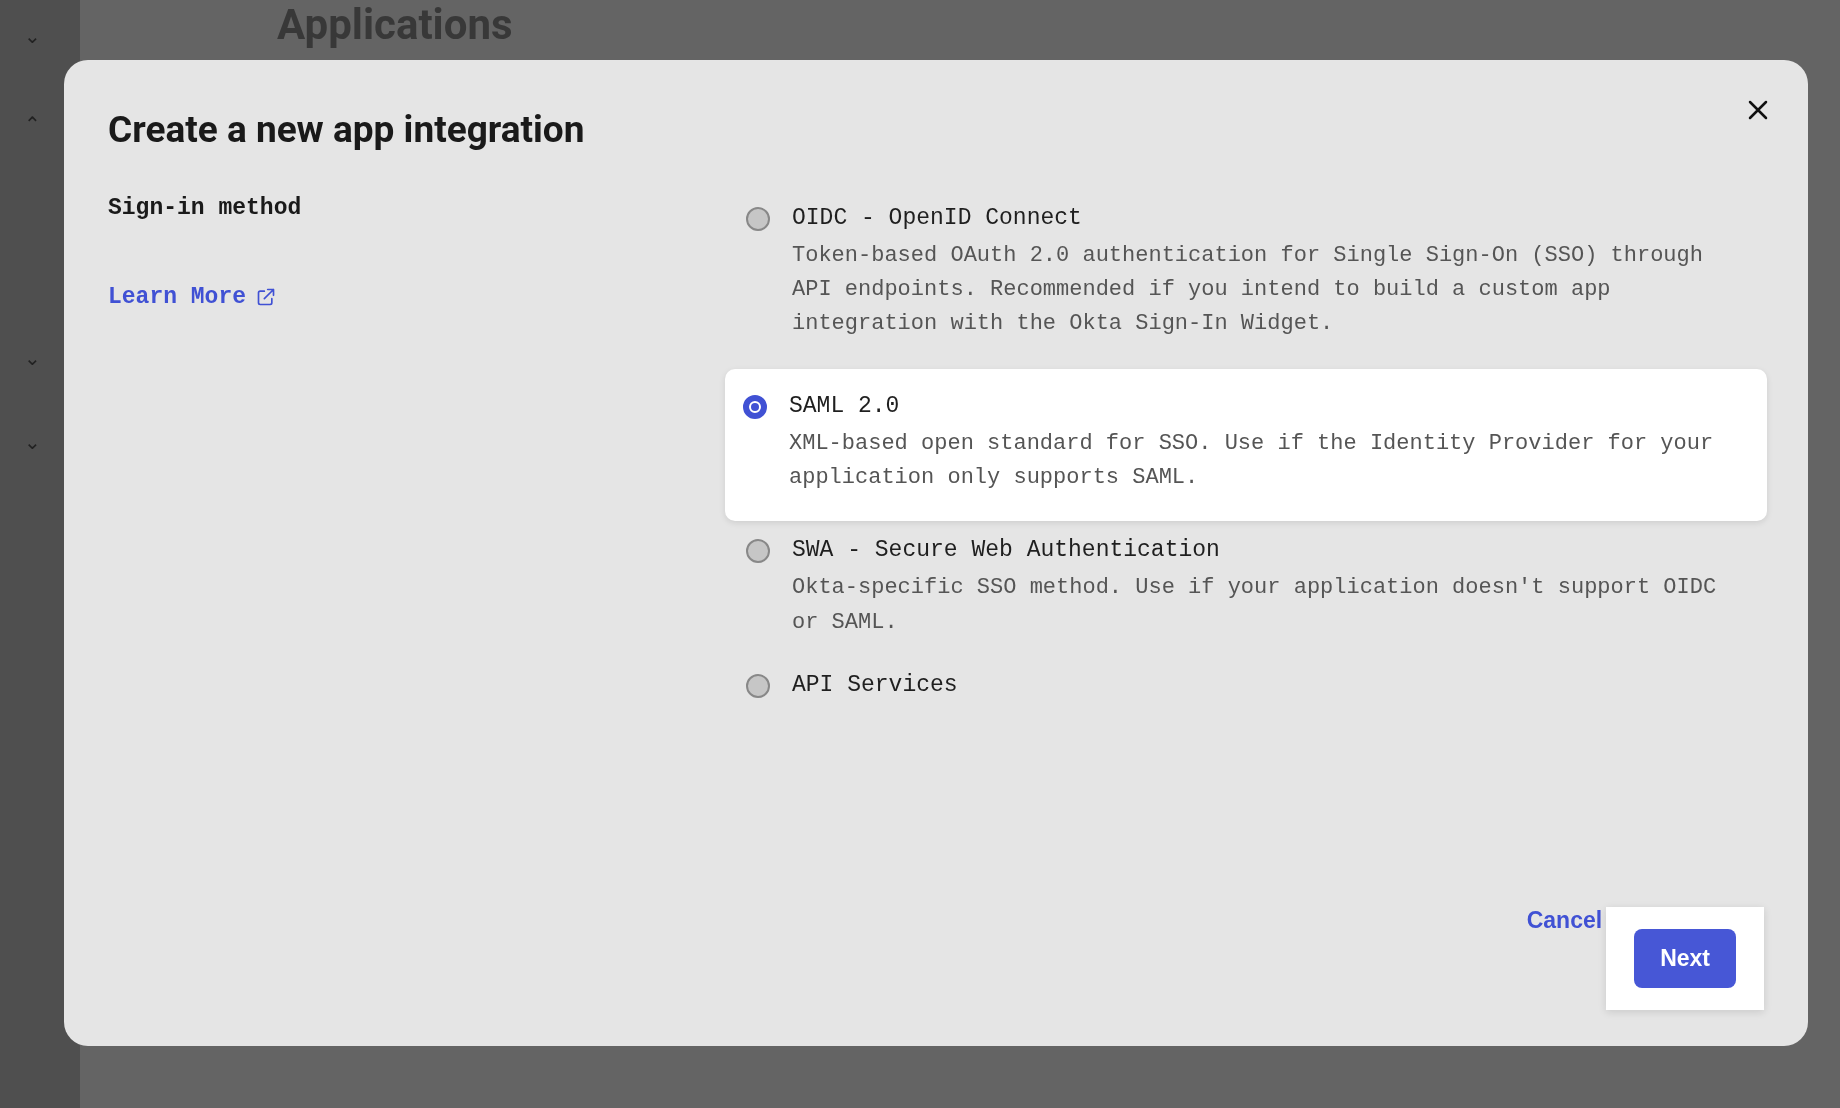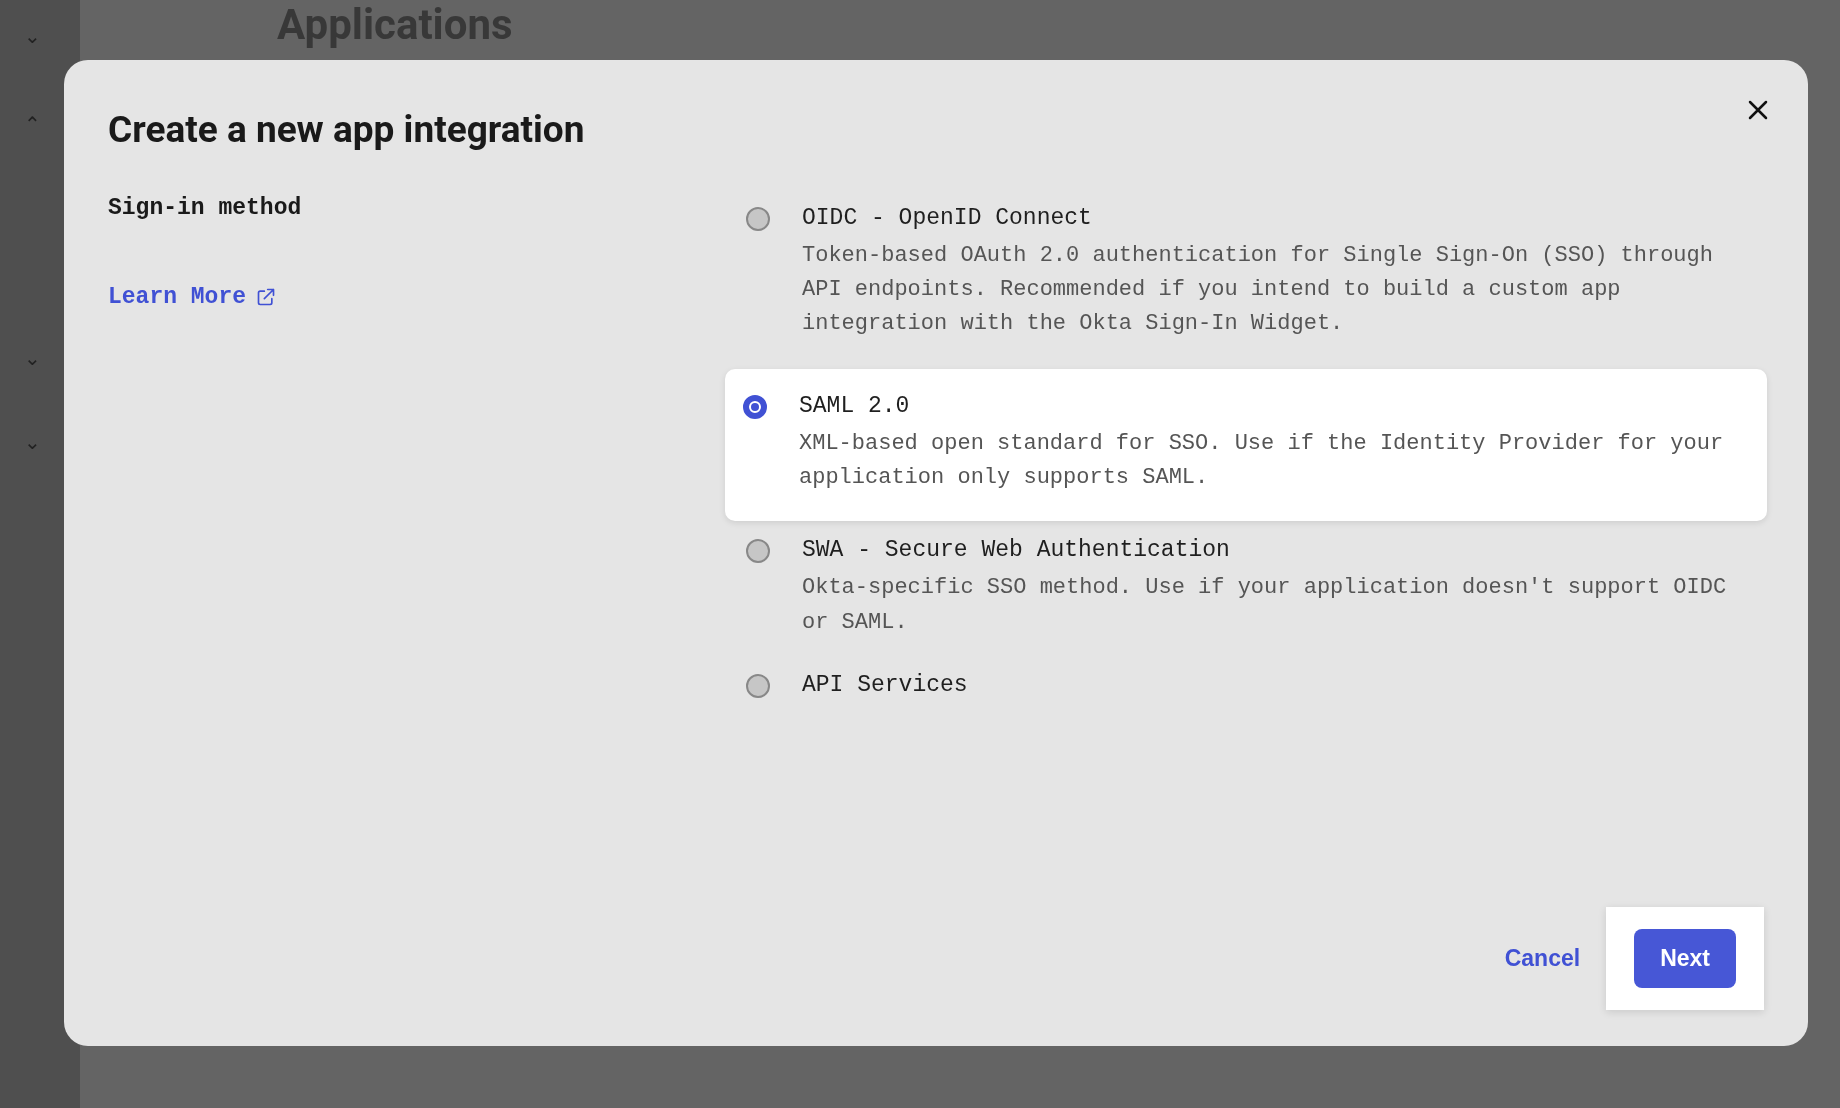--- a/index.html
+++ b/index.html
@@ -120,21 +120,21 @@
     }
     .learn-more svg {
       width: 20px;
       height: 20px;
     }
     .right-col {
       flex: 1;
     }
     .radio-option {
       display: flex;
-      gap: 32px;
+      gap: 22px;
       padding: 10px 18px 22px 18px;
       border-radius: 10px;
       cursor: pointer;
       align-items: flex-start;
     }
     .radio-option.selected {
       background: #fff;
       padding: 24px 18px 26px 18px;
       margin: 6px -3px;
       border-radius: 10px;
@@ -171,22 +171,22 @@
       margin-bottom: 8px;
     }
     .radio-desc {
       font-size: 22px;
       color: #555;
       line-height: 1.55;
     }
     .modal-footer {
       display: flex;
       justify-content: flex-end;
-      align-items: center;
-      gap: 26px;
+      align-items: flex-start;
+      gap: 4px;
       margin-top: 30px;
     }
     .footer-box {
       background: #fff;
       border-radius: 0;
       padding: 22px 28px;
       display: flex;
       align-items: center;
       gap: 36px;
       box-shadow: 0 2px 8px rgba(0,0,0,0.12);

